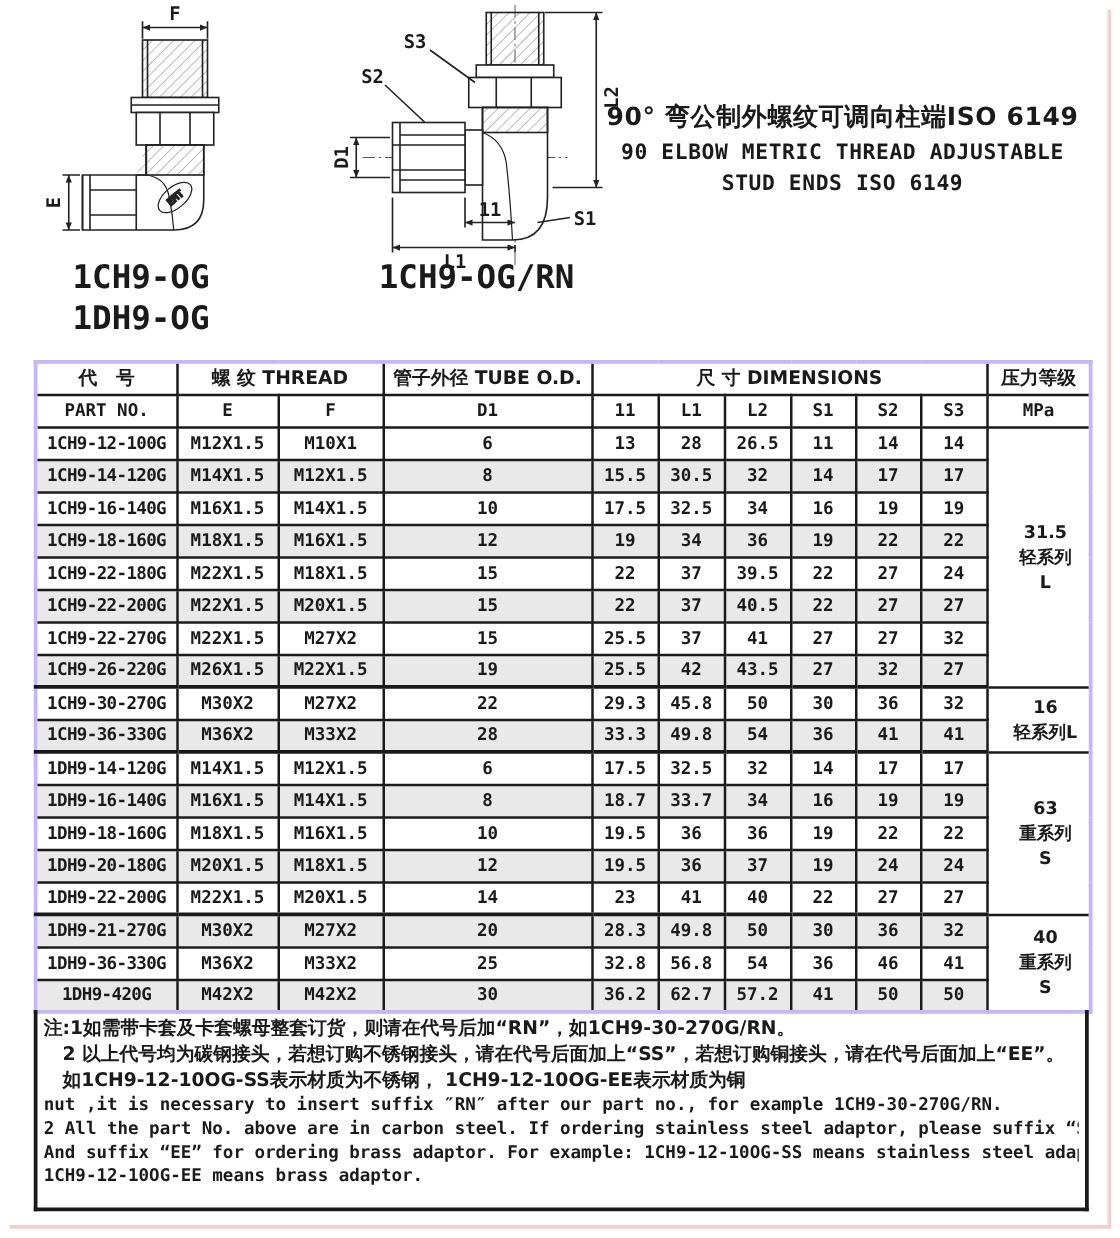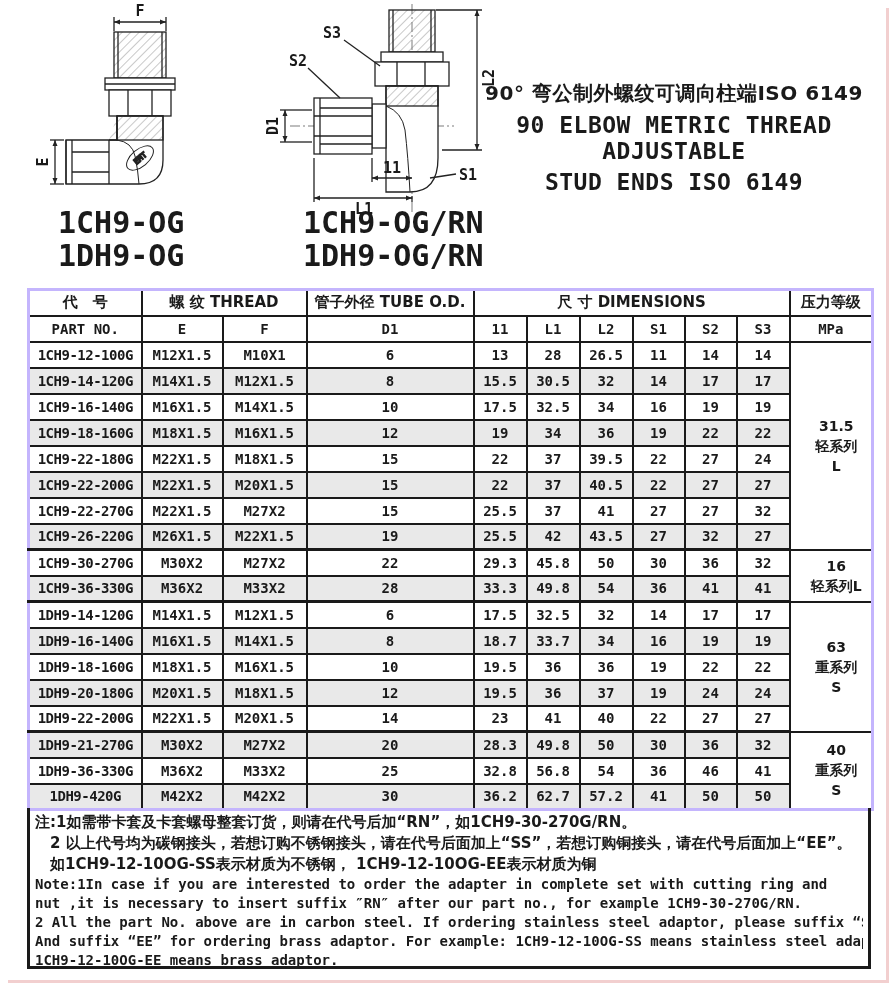--- a/index.html
+++ b/index.html
@@ -9,23 +9,23 @@
     font-family:"DejaVu Sans Mono","DejaVu Sans",sans-serif;
     color:#1a1a1a; overflow:hidden;
   }
   .diagram { position:absolute; }
   #diagram-left { left:14px; top:4px; }
   #diagram-right { left:264px; top:0px; }
   svg text { font-family:"DejaVu Sans Mono","DejaVu Sans",sans-serif; font-weight:bold; fill:#1a1a1a; }
 
   #title-block { position:absolute; left:452px; top:80px; width:444px; text-align:center; font-weight:bold; }
   #title-cn { font-size:20px; font-family:"DejaVu Sans",sans-serif; letter-spacing:0.5px; }
-  .title-en { font-size:23px; margin-top:5px; letter-spacing:0.5px; }
-
-  .part-labels { position:absolute; top:206px; font-size:30px; font-weight:bold; line-height:33px; letter-spacing:0px;text-align:center; }
+  .title-en { font-size:17px; margin-top:5px; letter-spacing:0.5px; }
+
+  .part-labels { position:absolute; top:206px; font-size:26px; font-weight:bold; line-height:33px; letter-spacing:0px;text-align:center; }
   #labels-left  { left:58px; }
   #labels-right { left:303px; }
 
   #spec-table { position:absolute; left:27px; top:288px; width:844px;
     border-collapse:collapse; table-layout:fixed; border:3px solid #c4b5fd; }
   #spec-table th, #spec-table td {
     border:2px solid #1a1a1a; height:26px; text-align:center; vertical-align:middle;
     font-size:14px; font-weight:bold; padding:0 1px; white-space:nowrap; overflow:hidden;
     background:#ffffff;
   }
@@ -171,21 +171,20 @@
   <div class="title-en">90 ELBOW METRIC THREAD ADJUSTABLE</div>
   <div class="title-en">STUD ENDS ISO 6149</div>
 </div>
 
 <div class="part-labels" id="labels-left">
   <div>1CH9-OG</div>
   <div>1DH9-OG</div>
 </div>
 <div class="part-labels" id="labels-right">
   <div>1CH9-OG/RN</div>
-  <div>1DH9-OG/RN</div>
 </div>
 
 <table id="spec-table">
   <colgroup>
     <col style="width:113px">
       <col style="width:81px">
       <col style="width:84px">
       <col style="width:167px">
     <col style="width:53px">
       <col style="width:53px">
@@ -453,21 +452,20 @@
         <td>50</td>
         <td>50</td>
       </tr>
     </tbody>
 </table>
 
 <div id="note-box">
   <div class="note-line note-cn">注:1如需带卡套及卡套螺母整套订货，则请在代号后加“RN”，如1CH9-30-270G/RN。</div>
   <div class="note-line note-cn indent">2 以上代号均为碳钢接头，若想订购不锈钢接头，请在代号后面加上“SS”，若想订购铜接头，请在代号后面加上“EE”。</div>
   <div class="note-line note-cn indent">如1CH9-12-10OG-SS表示材质为不锈钢， 1CH9-12-10OG-EE表示材质为铜</div>
-  <div class="note-line">Note:1In case if you are interested to order the adapter in complete set with cutting ring and</div>
   <div class="note-line">nut ,it is necessary to insert suffix ″RN″ after our part no., for example 1CH9-30-270G/RN.</div>
   <div class="note-line">2 All the part No. above are in carbon steel. If ordering stainless steel adaptor, please suffix “SS” .</div>
   <div class="note-line">And suffix “EE” for ordering brass adaptor. For example: 1CH9-12-10OG-SS  means stainless steel adaptor.</div>
   <div class="note-line">1CH9-12-10OG-EE means brass adaptor.</div>
 </div>
 
 <div class="scan-edge" id="edge-right"></div>
 <div class="scan-edge" id="edge-bottom"></div>
 
 </body></html>

